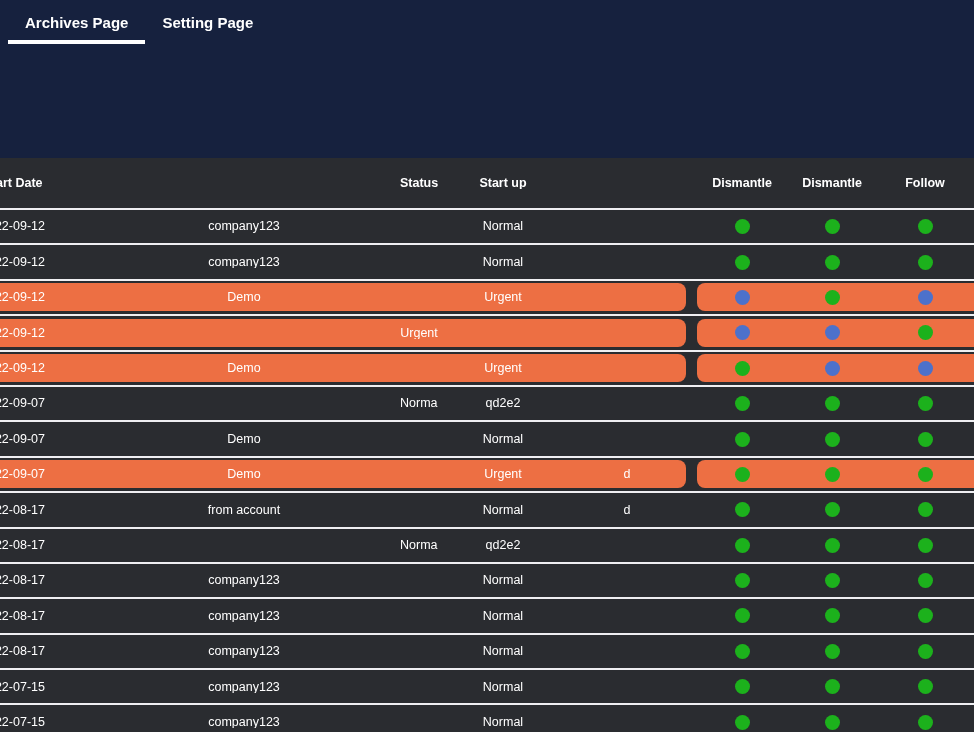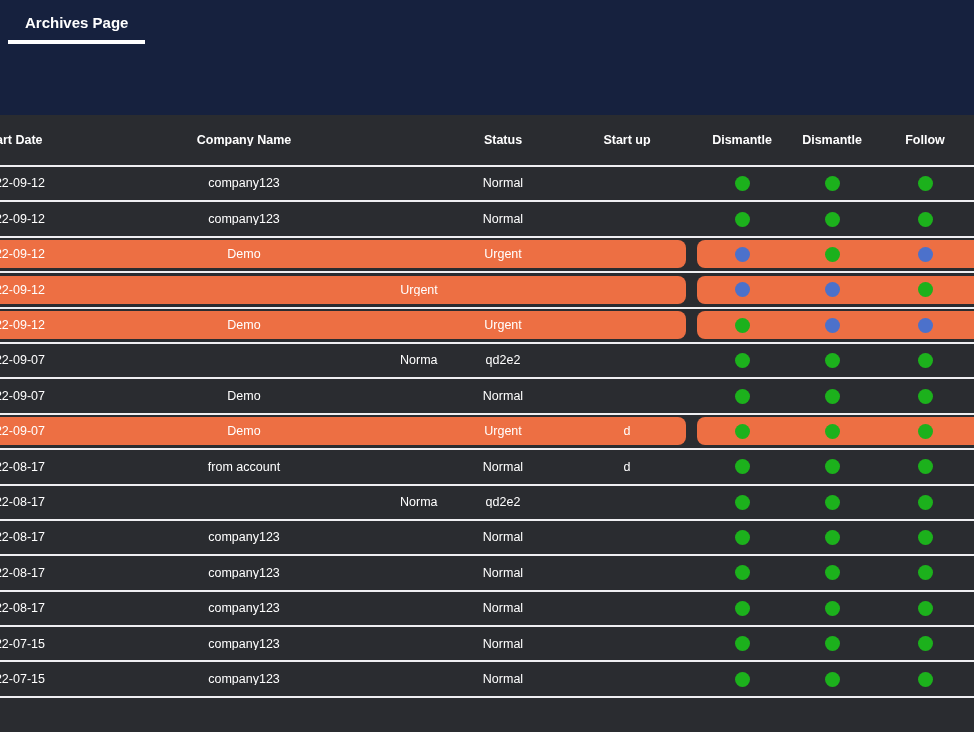--- a/index.html
+++ b/index.html
@@ -12,21 +12,21 @@
   *{box-sizing:border-box;}
   html,body{margin:0;padding:0;}
   body{
     width:974px;height:732px;overflow:hidden;
     background:var(--table-bg);
     font-family:"Liberation Sans", sans-serif;
     color:var(--text);
   }
   
   .navbar{
-    height:115px;background:var(--navy);
+    height:158px;background:var(--navy);
   }
   .tabs{display:flex;padding:8px 0 0 8px;}
   .tab{
     padding:6px 17px 9px;
     font-size:15px;font-weight:700;color:#fff;
     border-bottom:4px solid transparent;
     cursor:pointer;white-space:nowrap;
   }
   .tab.active{border-bottom-color:#ffffff;}
   
@@ -60,29 +60,29 @@
     display:block;width:15px;height:15px;border-radius:50%;
     margin:0 auto;
   }
 </style>
 </head>
 <body>
 
 <div class="navbar">
   <div class="tabs">
     <div class="tab active">Archives Page</div>
+    <div class="tab">Setting Page</div>
   </div>
 </div>
 
 <div class="table-wrap">
   <div class="tbl">
     <div class="trow head">
       <div class="seg seg-a">
         <div class="cell">Start Date</div>
-        <div class="cell">Company Name</div>
         <div class="cell"></div>
         <div class="cell">Status</div>
         <div class="cell">Start up</div>
       </div>
       <div class="seg-gap"></div>
       <div class="seg seg-b">
         <div class="cell">Dismantle</div>
         <div class="cell">Dismantle</div>
         <div class="cell">Follow</div>
         <div class="cell"></div>

